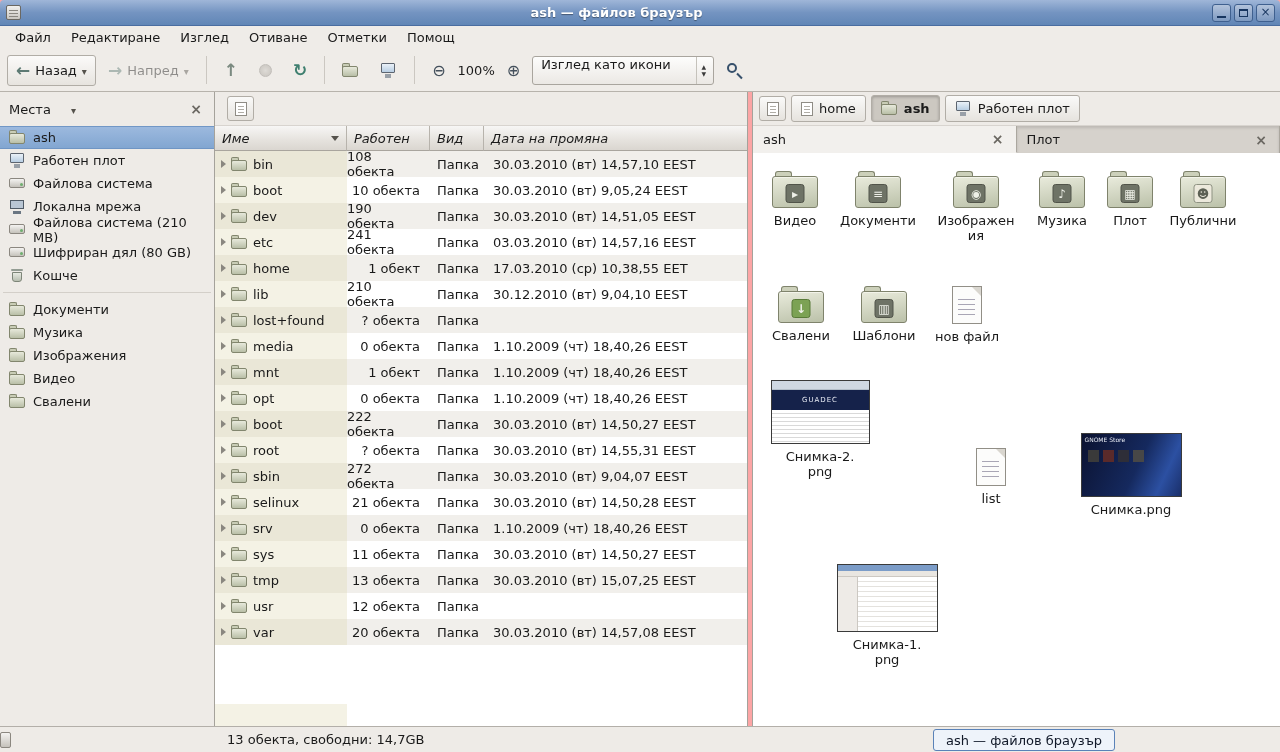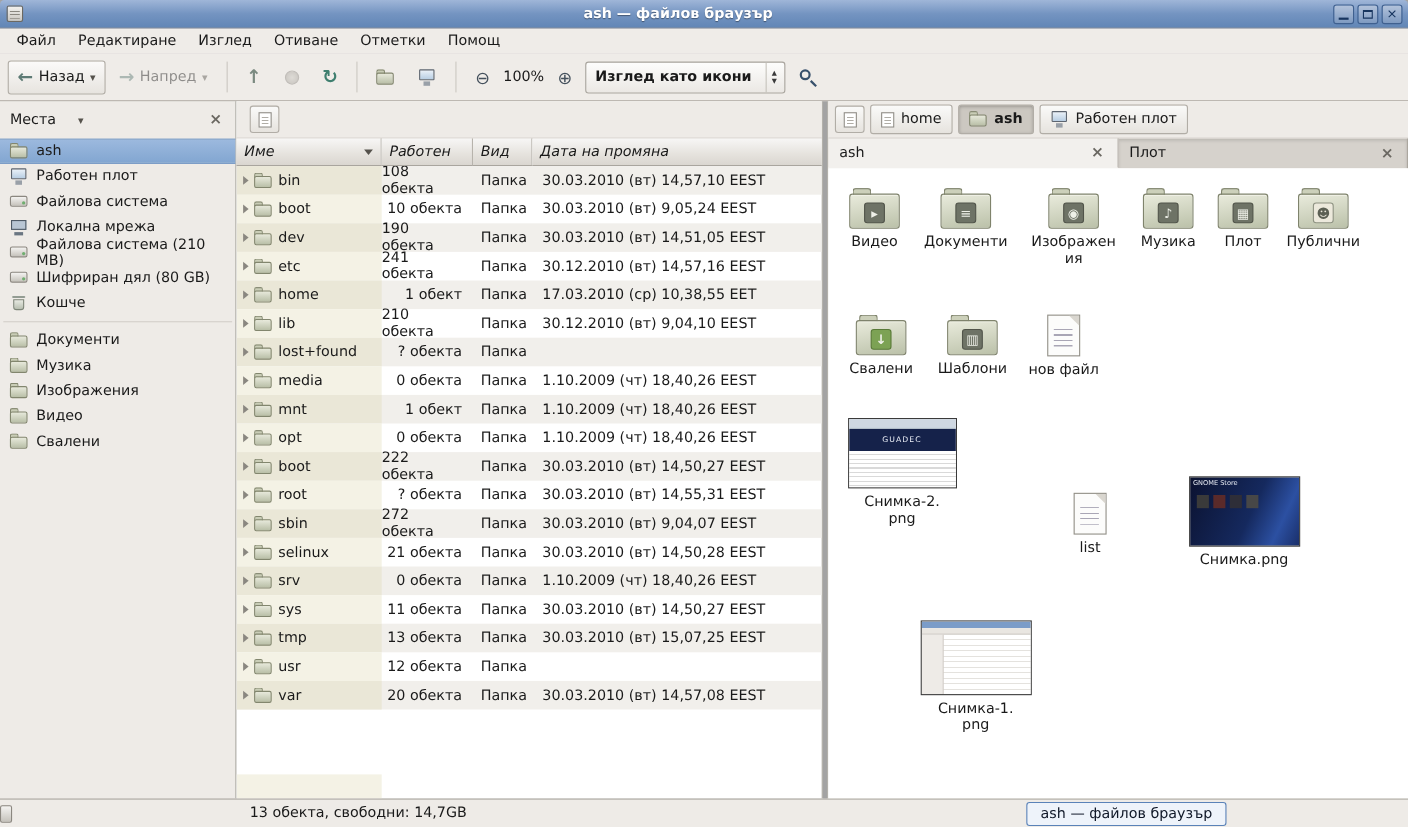--- a/index.html
+++ b/index.html
@@ -1,18 +1,18 @@
 <!DOCTYPE html>
 <html><head>
 <meta charset="utf-8">
 <style>
   *, *::before, *::after { box-sizing: border-box; margin:0; padding:0; }
   html,body { width:1280px; height:752px; overflow:hidden; }
   body { font-family:"DejaVu Sans", sans-serif; font-size:13px; color:#1a1a1a; background:#cfccc6; }
-  #window { position:absolute; inset:0; background:#a3a3a3; }
+  #window { position:absolute; inset:0; background:#fca5a5; }
 
   
   .titlebar { position:absolute; top:0; left:0; right:0; height:26px;
     background:linear-gradient(#9fb6d8,#7494c1 50%,#6186b6);
     border-bottom:1px solid #4a6da0; display:flex; align-items:center;
     border-radius:4px 4px 0 0; }
   .win-icon { width:15px; height:15px; margin-left:6px; background:linear-gradient(#f2f1ee,#c9c6c0);
     border:1px solid #6b6862; border-radius:2px; position:relative; }
   .win-icon::after { content:""; position:absolute; left:2px; right:2px; top:4px; height:7px;
     background:repeating-linear-gradient(to bottom,#8a8780 0,#8a8780 1px,transparent 1px,transparent 3px); }
@@ -42,21 +42,21 @@
   .i-back::before { content:"←"; color:#5d7a74; font-size:17px; font-weight:bold; }
   .i-fwd::before { content:"→"; color:#5d7a74; font-size:17px; font-weight:bold; }
   .i-up::before { content:"↑"; color:#7b8a80; font-size:17px; font-weight:bold; }
   .i-reload::before { content:"↻"; color:#3f7f6f; font-size:17px; font-weight:bold; }
   .i-zoom-out::before { content:"⊖"; color:#44505c; font-size:16px; }
   .i-zoom-in::before { content:"⊕"; color:#44505c; font-size:16px; }
   .i-caret::before { content:"▾"; color:#55524c; font-size:10px; }
   .i-stop { width:13px; height:13px; border-radius:50%; background:radial-gradient(#cbc8c2,#98948d);
     border:1px solid #8a8680; display:inline-block; }
   .combo { height:29px; min-width:182px; border:1px solid #a9a59e; border-radius:3px;
-    background:linear-gradient(#fdfdfc,#ebe8e4); display:flex; align-items:center; padding:0 2px 0 8px;font-weight:bold; }
+    background:linear-gradient(#fdfdfc,#ebe8e4); display:flex; padding:0 2px 0 8px; }
   .combo-label { flex:1; }
   .spinbox { display:flex; flex-direction:column; align-items:center; justify-content:center;
     font-size:6px; line-height:7px; color:#3a3a3a; border-left:1px solid #c5c2bb; padding:0 5px; height:100%; }
   .mag { position:relative; width:17px; height:17px; display:inline-block; }
   .mag::before { content:""; position:absolute; left:1px; top:1px; width:10px; height:10px;
     border:2px solid #37506b; border-radius:50%; }
   .mag::after { content:""; position:absolute; width:7px; height:2px; background:#37506b;
     right:0; bottom:2px; transform:rotate(45deg); }
 
   
@@ -427,21 +427,21 @@
         </div>
 
         <div class="row">
           <div class="cell cell-name">
             <span class="exp"></span>
             <span class="ic ic-folder"></span>
             <span>etc</span>
           </div>
           <div class="cell cell-size">241 обекта</div>
           <div class="cell cell-type">Папка</div>
-          <div class="cell cell-date">30.12.2010 (вт) 14,57,16 EEST</div>
+          <div class="cell cell-date">03.03.2010 (вт) 14,57,16 EEST</div>
         </div>
 
         <div class="row">
           <div class="cell cell-name">
             <span class="exp"></span>
             <span class="ic ic-folder"></span>
             <span>home</span>
           </div>
           <div class="cell cell-size">1 обект</div>
           <div class="cell cell-type">Папка</div>

